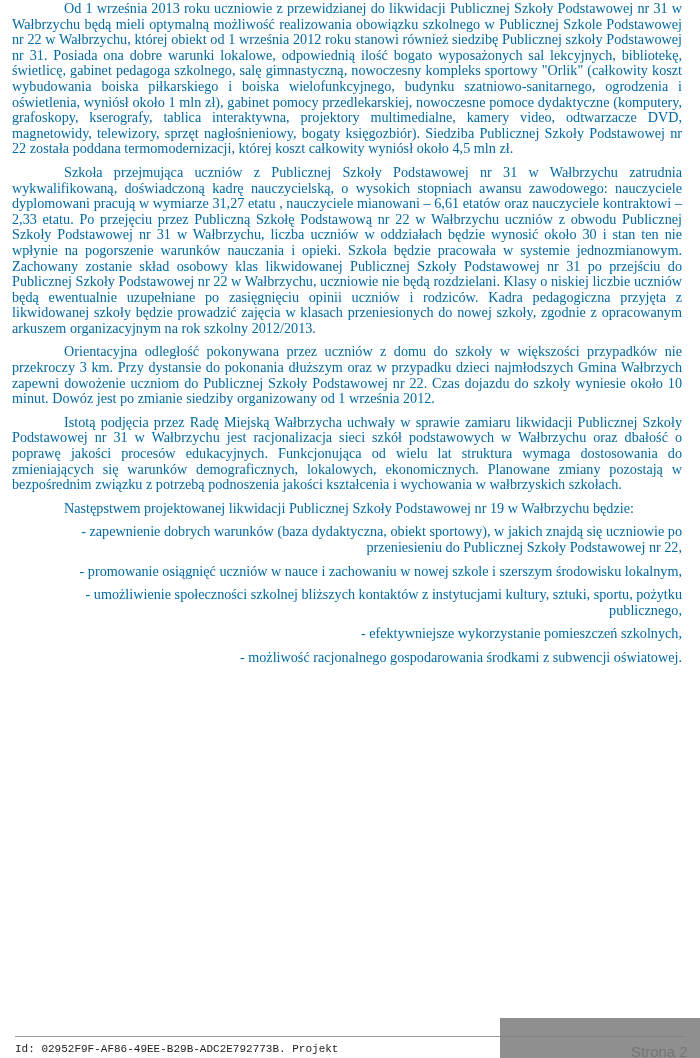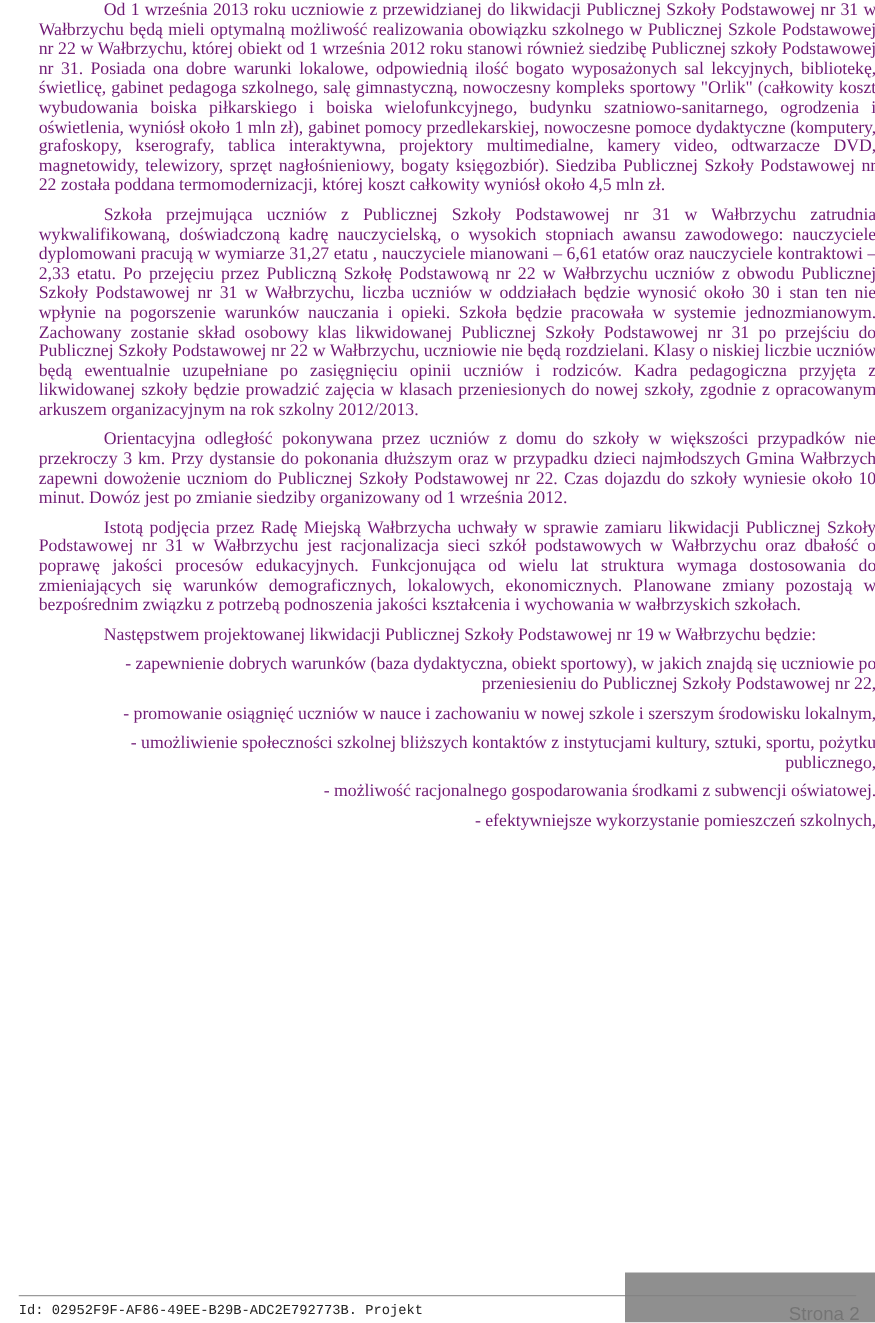--- a/index.html
+++ b/index.html
@@ -1,20 +1,20 @@
 <!DOCTYPE html>
 <html><head>
 <meta charset="utf-8">
 <style>
   html, body { margin: 0; padding: 0; background: #ffffff; }
   body { width: 700px; height: 1058px; position: relative; overflow: hidden; }
   .page {
-    position: absolute; left: 31px; top: 0px; width: 670px;
+    position: absolute; left: 12px; top: 0px; width: 670px;
     font-family: "Liberation Serif", serif; font-size: 14.2px; line-height: 15.6px;
-    color: #701a75;
+    color: #0369a1;
   }
   .para { margin: 0 0 8px 0; text-align: justify; text-indent: 52px; }
   .para.first { margin-top: 1px; }
   .bullet {
     margin: 0 0 8px 0; padding-left: 10px; text-indent: -6px; text-align: right;
   }
   .bullets { margin: 0 0 8px 0; }
   .footer-rule {
     position: absolute; left: 15px; right: 15px; top: 1036px; height: 1px;
     background: #9a9a9a;
@@ -43,22 +43,22 @@
 <div class="page">
   <p class="para first">Od 1 września 2013 roku uczniowie z przewidzianej do likwidacji Publicznej Szkoły Podstawowej nr 31 w Wałbrzychu będą mieli optymalną możliwość realizowania obowiązku szkolnego w Publicznej Szkole Podstawowej nr 22 w Wałbrzychu, której obiekt od 1 września 2012 roku stanowi również siedzibę Publicznej szkoły Podstawowej nr 31. Posiada ona dobre warunki lokalowe, odpowiednią ilość bogato wyposażonych sal lekcyjnych, bibliotekę, świetlicę, gabinet pedagoga szkolnego, salę gimnastyczną, nowoczesny kompleks sportowy "Orlik" (całkowity koszt wybudowania boiska piłkarskiego i boiska wielofunkcyjnego, budynku szatniowo-sanitarnego, ogrodzenia i oświetlenia, wyniósł około 1 mln zł), gabinet pomocy przedlekarskiej, nowoczesne pomoce dydaktyczne (komputery, grafoskopy, kserografy, tablica interaktywna, projektory multimedialne, kamery video, odtwarzacze DVD, magnetowidy, telewizory, sprzęt nagłośnieniowy, bogaty księgozbiór). Siedziba Publicznej Szkoły Podstawowej nr 22 została poddana termomodernizacji, której koszt całkowity wyniósł około 4,5 mln zł.</p>
   <p class="para">Szkoła przejmująca uczniów z Publicznej Szkoły Podstawowej nr 31 w Wałbrzychu zatrudnia wykwalifikowaną, doświadczoną kadrę nauczycielską, o wysokich stopniach awansu zawodowego: nauczyciele dyplomowani pracują w wymiarze 31,27 etatu , nauczyciele mianowani – 6,61 etatów oraz nauczyciele kontraktowi – 2,33 etatu. Po przejęciu przez Publiczną Szkołę Podstawową nr 22 w Wałbrzychu uczniów z obwodu Publicznej Szkoły Podstawowej nr 31 w Wałbrzychu, liczba uczniów w oddziałach będzie wynosić około 30 i stan ten nie wpłynie na pogorszenie warunków nauczania i opieki. Szkoła będzie pracowała w systemie jednozmianowym. Zachowany zostanie skład osobowy klas likwidowanej Publicznej Szkoły Podstawowej nr 31 po przejściu do Publicznej Szkoły Podstawowej nr 22 w Wałbrzychu, uczniowie nie będą rozdzielani. Klasy o niskiej liczbie uczniów będą ewentualnie uzupełniane po zasięgnięciu opinii uczniów i rodziców. Kadra pedagogiczna przyjęta z likwidowanej szkoły będzie prowadzić zajęcia w klasach przeniesionych do nowej szkoły, zgodnie z opracowanym arkuszem organizacyjnym na rok szkolny 2012/2013.</p>
   <p class="para">Orientacyjna odległość pokonywana przez uczniów z domu do szkoły w większości przypadków nie przekroczy 3 km. Przy dystansie do pokonania dłuższym oraz w przypadku dzieci najmłodszych Gmina Wałbrzych zapewni dowożenie uczniom do Publicznej Szkoły Podstawowej nr 22. Czas dojazdu do szkoły wyniesie około 10 minut. Dowóz jest po zmianie siedziby organizowany od 1 września 2012.</p>
   <p class="para">Istotą podjęcia przez Radę Miejską Wałbrzycha uchwały w sprawie zamiaru likwidacji Publicznej Szkoły Podstawowej nr 31 w Wałbrzychu jest racjonalizacja sieci szkół podstawowych w Wałbrzychu oraz dbałość o poprawę jakości procesów edukacyjnych. Funkcjonująca od wielu lat struktura wymaga dostosowania do zmieniających się warunków demograficznych, lokalowych, ekonomicznych. Planowane zmiany pozostają w bezpośrednim związku z potrzebą podnoszenia jakości kształcenia i wychowania w wałbrzyskich szkołach.</p>
   <p class="para">Następstwem projektowanej likwidacji Publicznej Szkoły Podstawowej nr 19 w Wałbrzychu będzie:</p>
   <div class="bullets">
     <p class="bullet">- zapewnienie dobrych warunków (baza dydaktyczna, obiekt sportowy), w jakich znajdą się uczniowie po przeniesieniu do Publicznej Szkoły Podstawowej nr 22,</p>
     <p class="bullet">- promowanie osiągnięć uczniów w nauce i zachowaniu w nowej szkole i szerszym środowisku lokalnym,</p>
     <p class="bullet">- umożliwienie społeczności szkolnej bliższych kontaktów z instytucjami kultury, sztuki, sportu, pożytku publicznego,</p>
+    <p class="bullet">- efektywniejsze wykorzystanie pomieszczeń szkolnych,</p>
     <p class="bullet">- możliwość racjonalnego gospodarowania środkami z subwencji oświatowej.</p>
-    <p class="bullet">- efektywniejsze wykorzystanie pomieszczeń szkolnych,</p>
   </div>
 </div>
 
 <div class="footer-rule"></div>
 <div class="footer-id">Id: 02952F9F-AF86-49EE-B29B-ADC2E792773B. Projekt</div>
 <div class="footer-page">Strona 2</div>
 
 <div class="watermark"></div>
 <div class="watermark-text">© Walbrzyszek.com</div>
 

